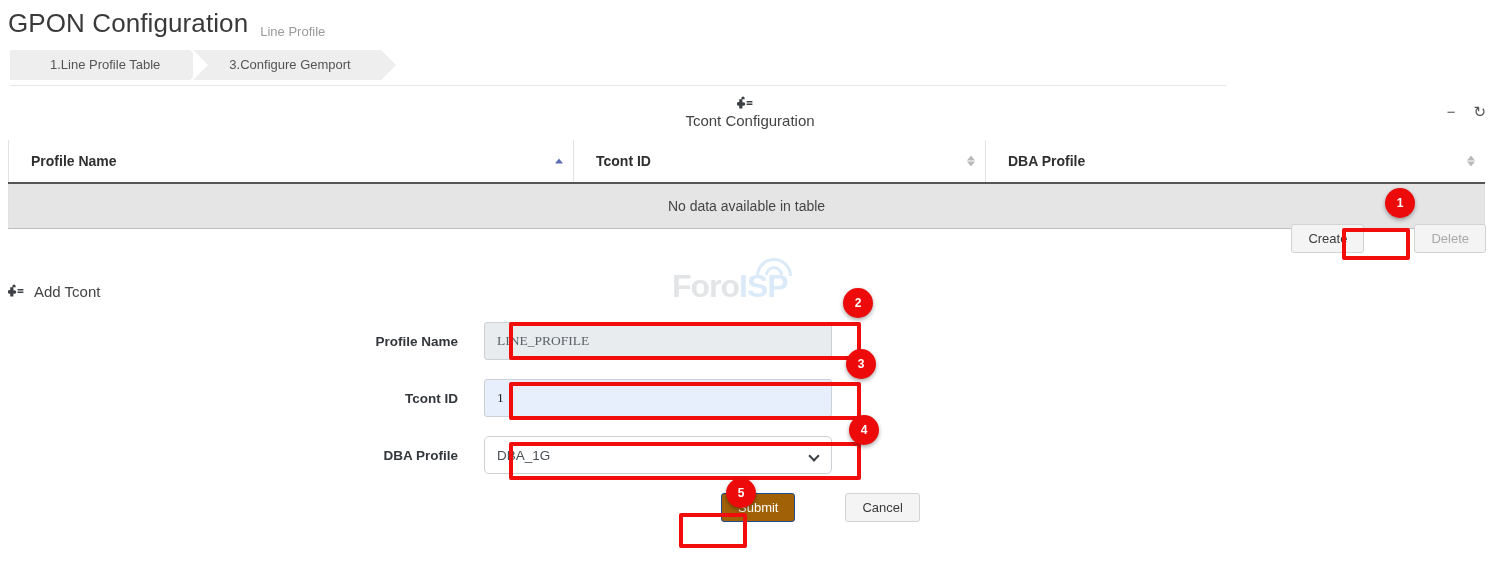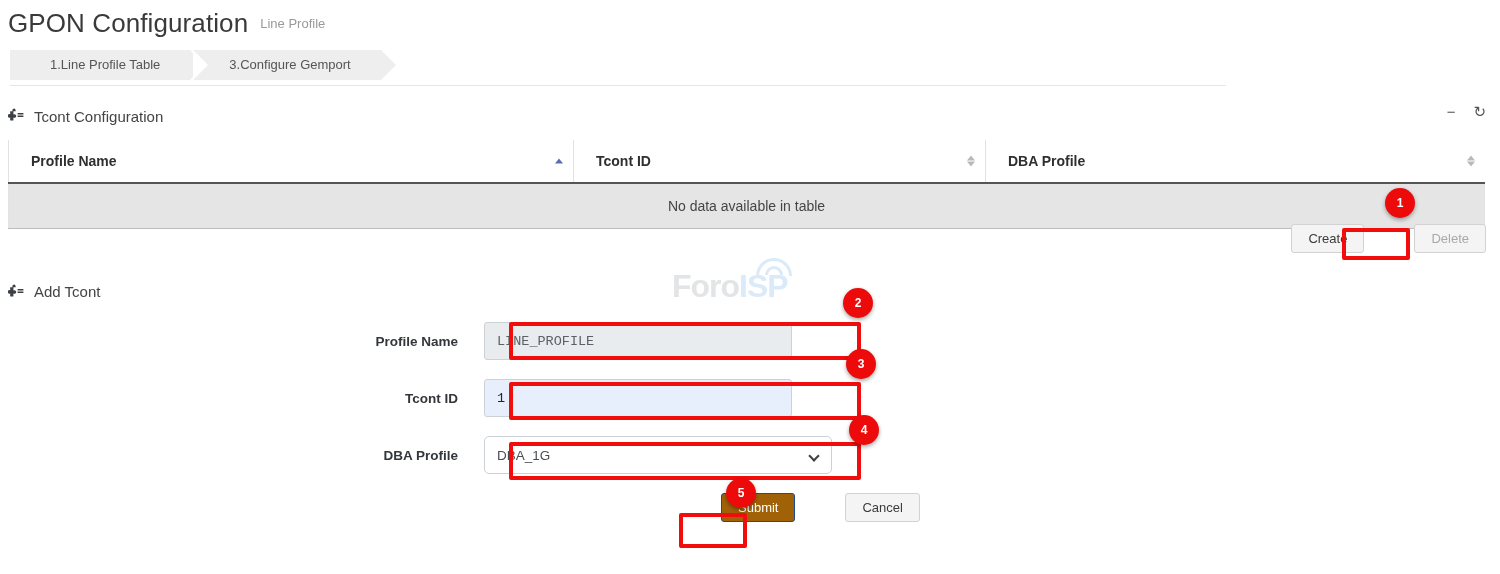--- a/index.html
+++ b/index.html
@@ -7,21 +7,21 @@
     margin: 0; padding: 0;
     width: 1500px; height: 574px;
     background: #ffffff;
     font-family: "Liberation Sans", sans-serif;
     color: #333333;
     overflow: hidden;
   }
   .page { position: relative; width: 1500px; height: 574px; background: #fff; }
 
   
-  .page-header { position: absolute; left: 8px; top: 8px; display: flex; align-items: center; }
+  .page-header { position: absolute; left: 8px; top: 8px; display: flex; align-items: flex-end; }
   .page-title { font-size: 26px; color: #3a3a3a; font-weight: 400; letter-spacing: .1px; }
   .page-subtitle { font-size: 13px; color: #9a9a9a; margin-left: 12px; }
 
   
   .wizard { position: absolute; left: 10px; top: 50px; display: flex; height: 30px; }
   .step {
     position: relative; height: 30px; line-height: 30px;
     background: #eeeeee; color: #555; font-size: 13px;
     padding: 0 30px 0 36px; margin-right: 3px;
     white-space: nowrap;
@@ -43,21 +43,21 @@
     border-left: 15px solid #ffffff;
     z-index: 3;
   }
   .step:first-child::before { display: none; }
   .step.active { background: #2a61ac; color: #fff; }
   .step.active::after { border-left-color: #2a61ac; }
   .wizard-rule { position: absolute; left: 10px; top: 85px; width: 1216px; height: 1px; background: #e6e6e6; }
 
   
   .panel { position: absolute; left: 8px; top: 96px; width: 1484px; }
-  .panel-head { position: relative; height: 40px; display: flex; align-items: center; }
+  .panel-head { position: relative; height: 40px; display: flex; align-items: center; flex-direction: column; }
   .puzzle-icon { width: 16px; height: 16px; margin-right: 10px; display: inline-block; }
   .panel-title { font-size: 15px; color: #444; }
   .panel-tools { position: absolute; right: 6px; top: 8px; display: flex; gap: 18px; align-items: center; }
   .tool-btn { color: #555; font-size: 15px; cursor: pointer; line-height: 1; }
 
   
   .tbl { width: 1476px; margin-top: 4px; border-collapse: collapse; table-layout: fixed; }
   .tbl th {
     text-align: left; font-size: 14px; color: #2f2f2f; font-weight: bold;
     padding: 13px 16px 13px 22px; border-bottom: 2px solid #555;
@@ -94,22 +94,22 @@
   .form-head .panel-title { font-size: 15px; }
 
   .form { position: absolute; left: 0; top: 322px; width: 1500px; }
   .frow { display: flex; align-items: center; margin-bottom: 19px; }
   .flabel {
     width: 484px; text-align: right; padding-right: 26px;
     font-size: 13.5px; font-weight: bold; color: #33373b;
   }
   .fctrl { position: relative; width: 348px; }
   .inp {
-    width: 308px; height: 38px; border: 1px solid #ccd1d6; border-radius: 3px;
-    font-family: Liberation Mono, monospace; font-size: 13.5px; color: #4a4f55;
+    width: 348px; height: 38px; border: 1px solid #ccd1d6; border-radius: 3px;
+    font-family: Liberation Serif, serif; font-size: 13.5px; color: #4a4f55;
     padding: 0 12px; background: #fff; outline: none;
   }
   .inp.readonly { background: #e9ecef; color: #5c6166; }
   .inp.filled { background: #e8effc; color: #232629; }
   .sel {
     width: 348px; height: 38px; border: 1px solid #ccd1d6; border-radius: 5px;
     font-family: "Liberation Sans", sans-serif; font-size: 13.5px; color: #4a4f55;
     padding: 0 12px; background: #fff; outline: none; appearance: none; -webkit-appearance: none;
   }
   .chev {

